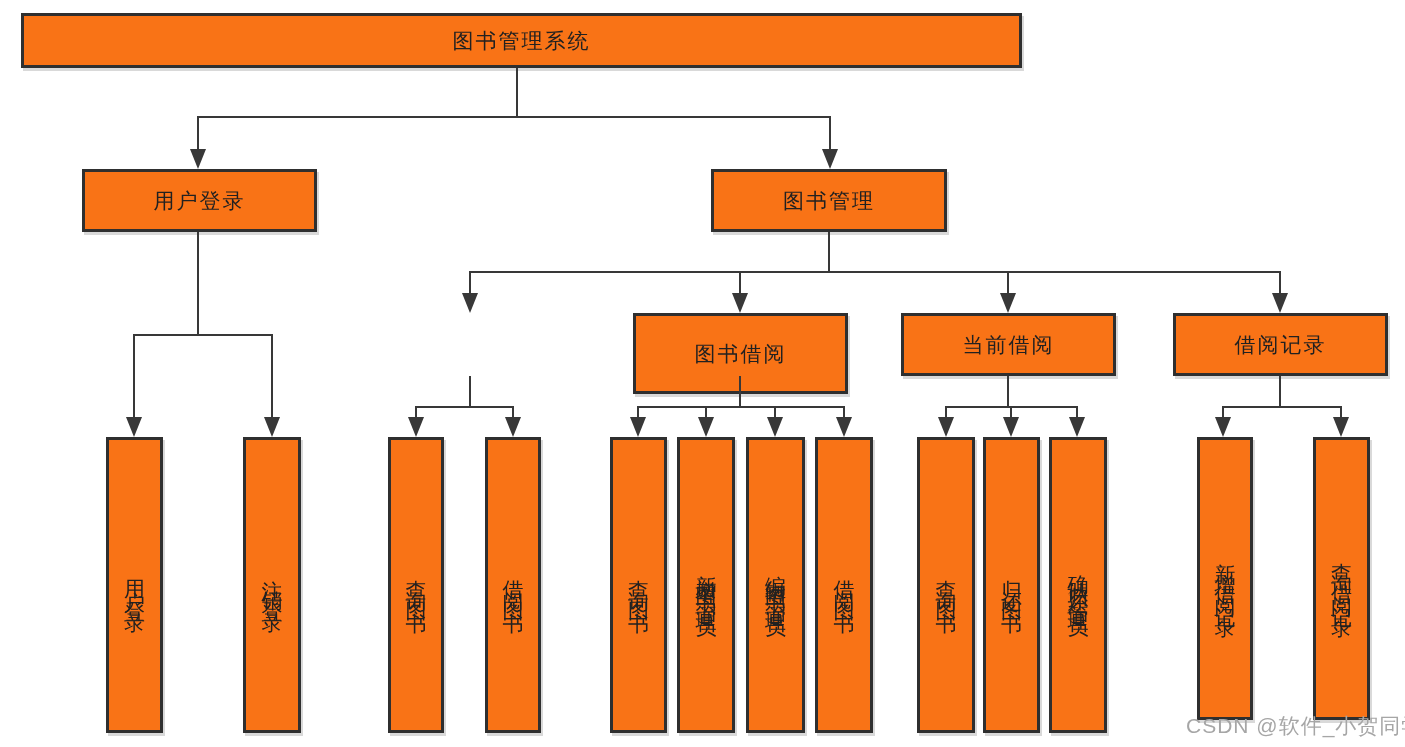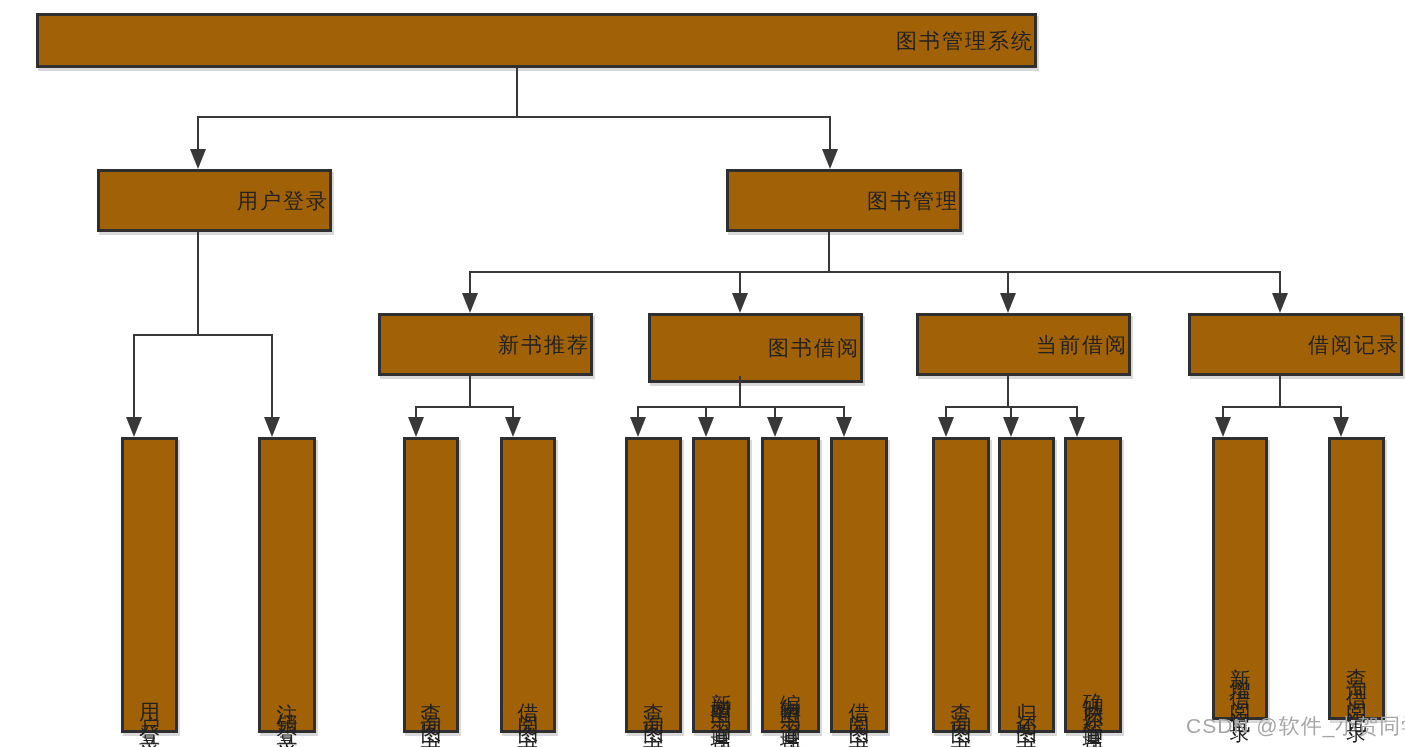--- a/index.html
+++ b/index.html
@@ -4,24 +4,23 @@
 <style>
   :root{
     --line:#383838; --border:#2f2f2f; --text:#212121; --background:#ffffff; --watermark:#a6a6a6;
   }
   html,body{margin:0;padding:0;background:var(--background);}
   #stage{
     position:relative;width:1405px;height:747px;background:var(--background);
     font-family:"Liberation Sans",sans-serif;color:var(--text);overflow:hidden;
   }
   .box{
-    position:absolute;background:#a16207;border:3px solid var(--border);box-sizing:border-box;
-    display:flex;align-items:center;justify-content:flex-end;
+    position:absolute;background:#f97316;border:3px solid var(--border);box-sizing:border-box;
+    display:flex;align-items:center;justify-content:center;
     box-shadow:2px 3px 0 rgba(0,0,0,0.15);
-    margin-left:15px;
   }
   .hlabel{font-size:21px;letter-spacing:2px;white-space:nowrap;}
   .leaf{writing-mode:vertical-rl;font-size:21px;letter-spacing:11px;}
   .leaf.tight{letter-spacing:6px;}
   .leaf span{display:block;}
   .vline{position:absolute;width:2px;background:var(--line);}
   .hline{position:absolute;height:2px;background:var(--line);}
   .arrow{
     position:absolute;width:0;height:0;
     border-left:8px solid transparent;border-right:8px solid transparent;
@@ -66,24 +65,21 @@
   <div class="hline" style="left:470px;top:271px;width:811px;"></div>
   <div class="vline" style="left:469px;top:271px;height:24px;"></div>
   <div class="arrow" style="left:462px;top:293px;"></div>
   <div class="vline" style="left:739px;top:271px;height:24px;"></div>
   <div class="arrow" style="left:732px;top:293px;"></div>
   <div class="vline" style="left:1007px;top:271px;height:24px;"></div>
   <div class="arrow" style="left:1000px;top:293px;"></div>
   <div class="vline" style="left:1279px;top:271px;height:24px;"></div>
   <div class="arrow" style="left:1272px;top:293px;"></div>
 
-  <div class="box" style="left:363px;top:313px;width:215px;height:63px;">
-    <span class="hlabel">新书推荐</span>
-  </div>
-  <div class="box" style="left:633px;top:313px;width:215px;height:70px;">
+  <div class="box" style="left:633px;top:313px;width:215px;height:81px;">
     <span class="hlabel">图书借阅</span>
   </div>
   <div class="box" style="left:1173px;top:313px;width:215px;height:63px;">
     <span class="hlabel">借阅记录</span>
   </div>
   <div class="box" style="left:901px;top:313px;width:215px;height:63px;">
     <span class="hlabel">当前借阅</span>
   </div>
 
   <div class="vline" style="left:469px;top:376px;height:31px;"></div>

